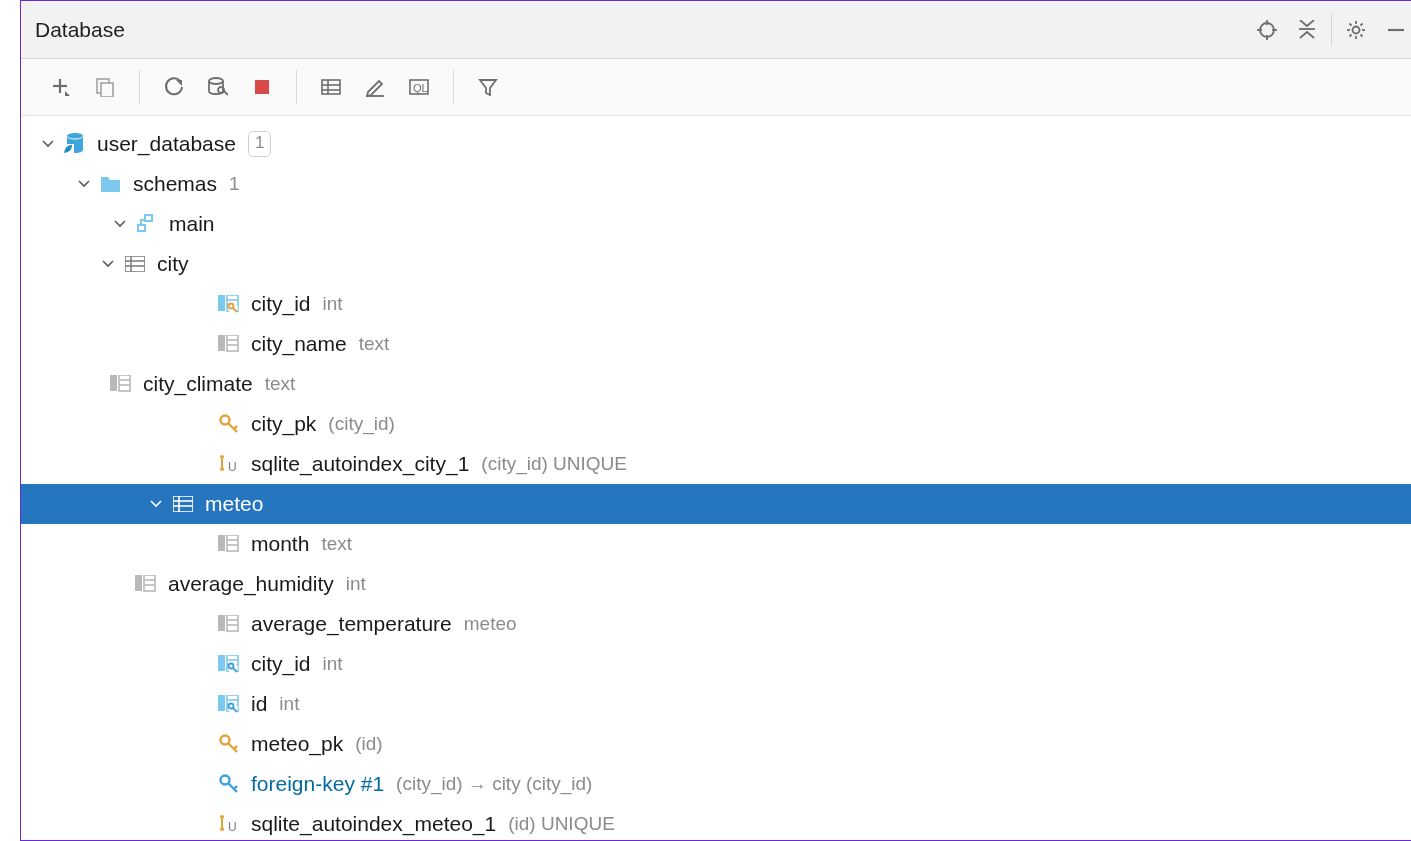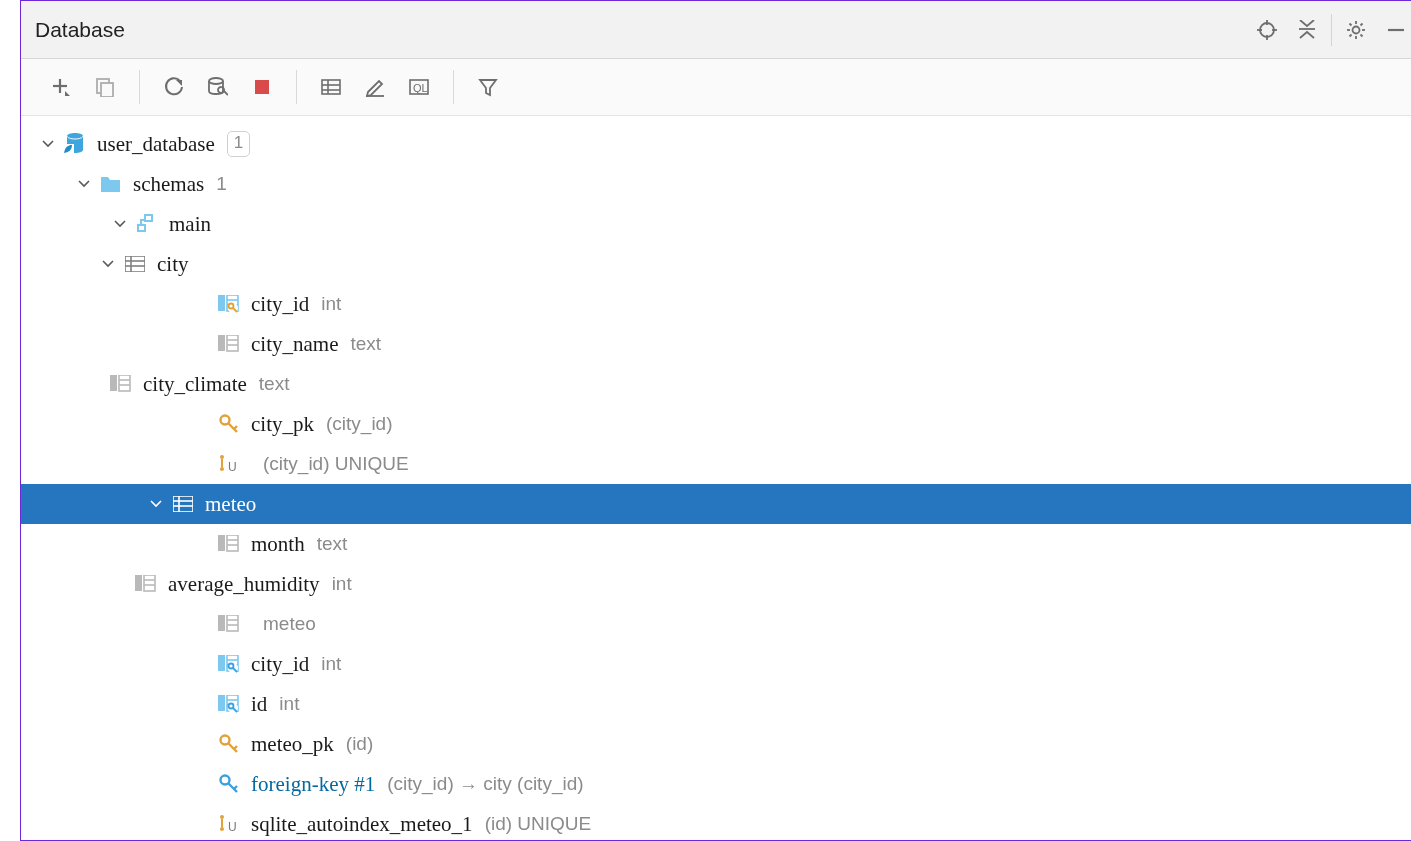--- a/index.html
+++ b/index.html
@@ -10,21 +10,21 @@
   .tb-btn{width:40px;height:40px;display:flex;align-items:center;justify-content:center;color:#6e6e6e;}
   .tb-sep{width:1px;height:32px;background:#d4d4d4;margin:0 4px;}
   .toolbar{height:56px;background:#fafafa;border-bottom:1px solid #e4e4e4;display:flex;align-items:center;padding:0 18px;gap:0;}
   .tool-btn{width:44px;height:40px;display:flex;align-items:center;justify-content:center;color:#6e6e6e;}
   .tool-sep{width:1px;height:34px;background:#d9d9d9;margin:0 12px;}
   .tool-btn.disabled{opacity:.55;}
   .tree{flex:1;overflow-y:auto;padding-top:8px;font-size:21px;}
   .row{height:40px;display:flex;align-items:center;white-space:nowrap;user-select:none;}
   .row .arrow{width:18px;display:flex;align-items:center;justify-content:center;color:#5a5a5a;margin-right:6px;}
   .row .icon{width:24px;margin-right:10px;display:flex;align-items:center;justify-content:center;}
-  .row .label{color:#1a1a1a;font-family:Liberation Serif, serif;}
+  .row .label{color:#1a1a1a;}
   .row .meta{color:#8b8b8b;margin-left:12px;font-size:19px;}
   .row .meta.badge{border:1px solid #d0d0d0;border-radius:5px;padding:0 6px;height:24px;line-height:22px;font-size:17px;margin-left:12px;color:#8b8b8b;}
   .row.selected{background:#2675bf;color:#fff;}
   .row.selected .label{color:#ffffff;}
   .row.selected .arrow{color:#fff;}
   
   svg{display:block;}
 </style>
 </head>
 <body>
@@ -353,20 +353,21 @@
         </span>
       <span class="label">city_pk</span>
       <span class="meta">(city_id)</span>
     </div>
     <div class="row" style="padding-left:196px">
       <span class="icon">
           <svg width="22" height="20">
             <use href="#ic-index"></use>
           </svg>
         </span>
+      <span class="label">sqlite_autoindex_city_1</span>
       <span class="meta">(city_id) UNIQUE</span>
     </div>
 
     <div class="row selected" style="padding-left:126px">
       <span class="arrow">
           <svg width="12" height="8">
             <use href="#chev-down"></use>
           </svg>
         </span>
       <span class="icon" style="color:#fff">
@@ -394,20 +395,21 @@
         </span>
       <span class="label">average_humidity</span>
       <span class="meta">int</span>
     </div>
     <div class="row" style="padding-left:196px">
       <span class="icon">
           <svg width="22" height="18">
             <use href="#ic-col"></use>
           </svg>
         </span>
+      <span class="label">average_temperature</span>
       <span class="meta">meteo</span>
     </div>
     <div class="row" style="padding-left:196px">
       <span class="icon">
           <svg width="22" height="18">
             <use href="#ic-col-fk"></use>
           </svg>
         </span>
       <span class="label">city_id</span>
       <span class="meta">int</span>

